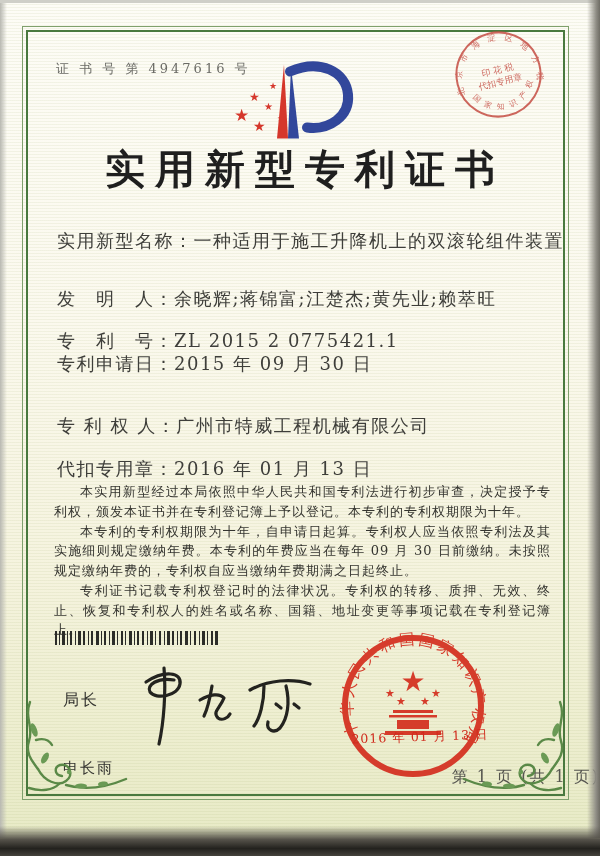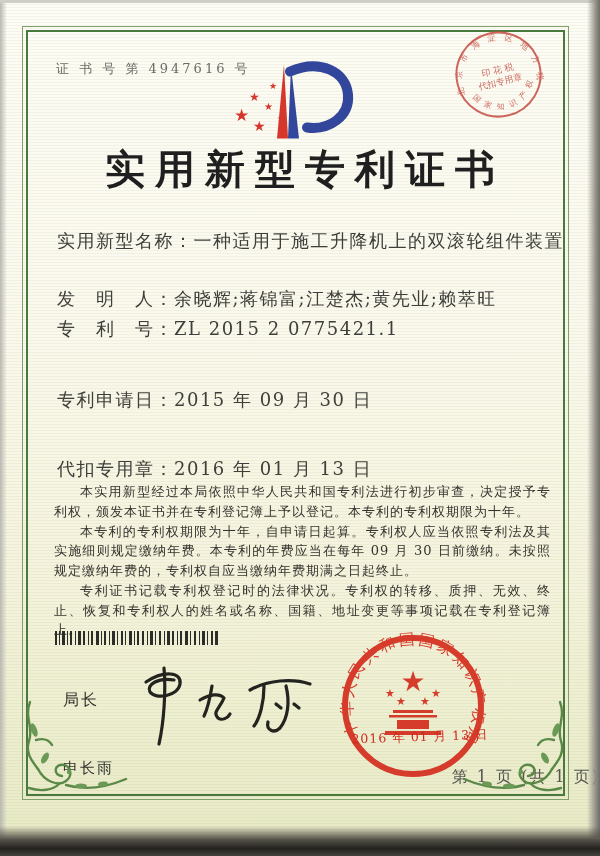--- a/index.html
+++ b/index.html
@@ -19,21 +19,21 @@
   .frame-outer{position:absolute;left:22px;top:26px;width:545px;height:772px;
     border:1px solid #7fa06c;}
   .frame-inner{position:absolute;left:3px;top:3px;right:3px;bottom:3px;border:2px solid #49793e;}
   .cert-no{position:absolute;left:56px;top:60px;font-size:13px;letter-spacing:3px;color:#6b6b66;}
   .logo{position:absolute;left:222px;top:56px;width:165px;height:96px;}
   .tax-stamp{position:absolute;left:450px;top:26px;width:97px;height:97px;
     transform:rotate(-14deg);opacity:.85;}
   .title{position:absolute;left:0;right:0;top:142px;text-align:center;
     font-size:40px;font-weight:700;color:#1f1f1f;letter-spacing:10px;text-indent:10px;}
   .field{position:absolute;left:57px;font-size:18px;color:#3e3e3a;letter-spacing:1.5px;white-space:nowrap;}
-  .f0{top:229px}.f1{top:287px}.f2{top:317px}.f3{top:388px}.f4{top:414px}.f5{top:457px}
+  .f0{top:229px}.f1{top:287px}.f2{top:329px}.f3{top:352px}.f4{top:414px}.f5{top:457px}
   .paras{position:absolute;left:54px;top:482px;width:497px;color:#34342f;
     font-size:13px;line-height:1.52;letter-spacing:1px;text-align:justify;}
   .paras p{margin:0;text-indent:2em;}
   .barcode{position:absolute;left:55px;top:631px;width:163px;height:14px;}
   .sig-role{position:absolute;left:63px;top:690px;font-size:16px;color:#33332f;letter-spacing:2px;
     font-family:"DejaVu Sans","Liberation Sans",sans-serif;}
   .sig-name{position:absolute;left:63px;top:759px;font-size:15px;color:#33332f;letter-spacing:2px;
     font-family:"DejaVu Sans","Liberation Sans",sans-serif;}
   .sig-script{position:absolute;left:126px;top:660px;width:195px;height:92px;}
   .seal{position:absolute;left:338px;top:631px;width:150px;height:150px;opacity:.93;}
@@ -87,20 +87,21 @@
       <text x="60" y="58" font-size="11" fill="#c54e44" text-anchor="middle">印 花 税</text>
       <text x="60" y="73" font-size="11" fill="#c54e44" text-anchor="middle">代扣专用章</text>
     </svg>
 
     <div class="title">实用新型专利证书</div>
 
     <div class="field f0"><span>实用新型名称：</span><span>一种适用于施工升降机上的双滚轮组件装置</span></div>
     <div class="field f1"><span>发　明　人：</span><span>余晓辉;蒋锦富;江楚杰;黄先业;赖萃旺</span></div>
     <div class="field f2"><span>专　利　号：</span><span>ZL 2015 2 0775421.1</span></div>
     <div class="field f3"><span>专利申请日：</span><span>2015 年 09 月 30 日</span></div>
+    <div class="field f4"><span>专 利 权 人：</span><span>广州市特威工程机械有限公司</span></div>
     <div class="field f5"><span>代扣专用章：</span><span>2016 年 01 月 13 日</span></div>
 
     <div class="paras">
       <p>本实用新型经过本局依照中华人民共和国专利法进行初步审查，决定授予专利权，颁发本证书并在专利登记簿上予以登记。本专利的专利权期限为十年。</p>
       <p>本专利的专利权期限为十年，自申请日起算。专利权人应当依照专利法及其实施细则规定缴纳年费。本专利的年费应当在每年 09 月 30 日前缴纳。未按照规定缴纳年费的，专利权自应当缴纳年费期满之日起终止。</p>
       <p>专利证书记载专利权登记时的法律状况。专利权的转移、质押、无效、终止、恢复和专利权人的姓名或名称、国籍、地址变更等事项记载在专利登记簿上。</p>
     </div>
 
     <svg class="barcode" viewBox="0 0 163 14" preserveAspectRatio="none">
       <g fill="#2c2c28">

